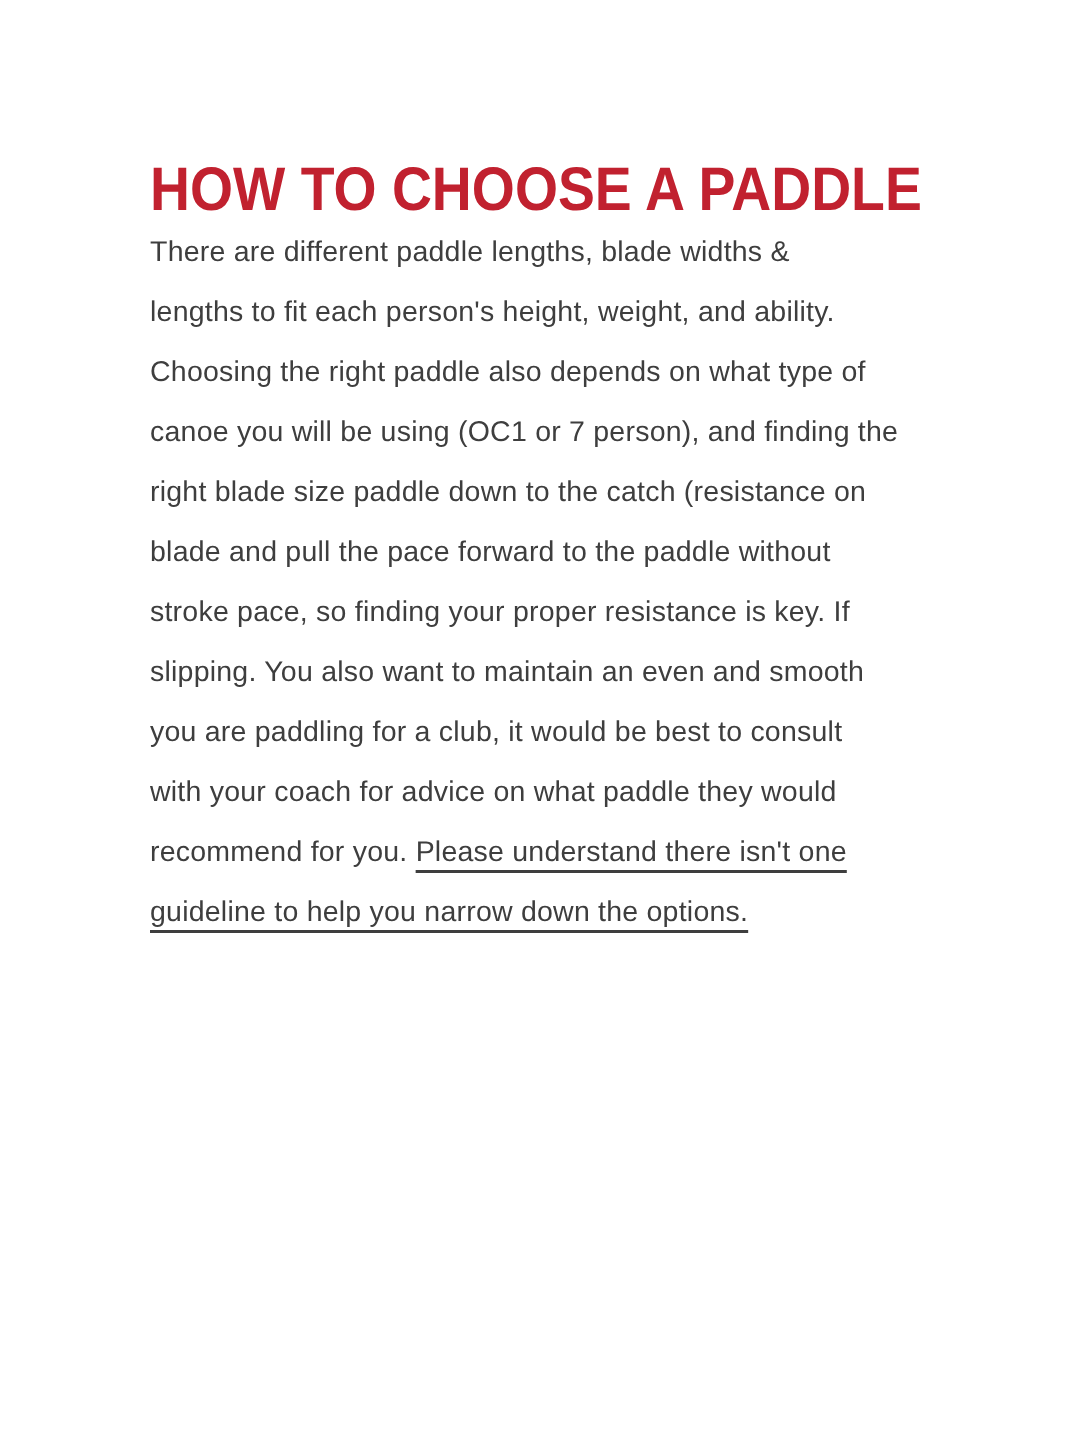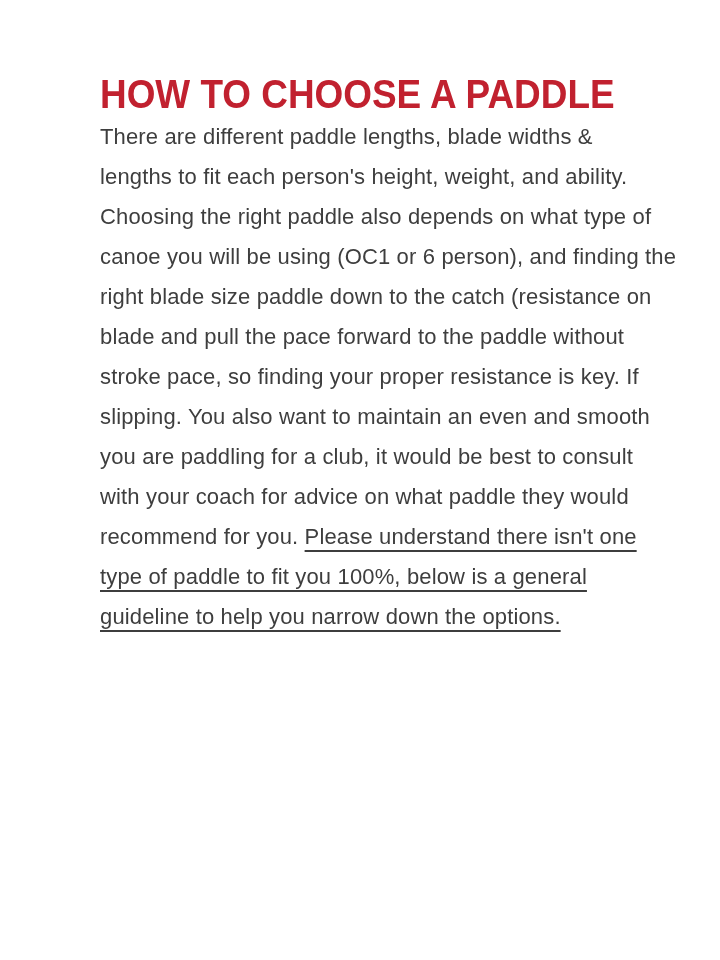--- a/index.html
+++ b/index.html
@@ -13,35 +13,35 @@
     font-family: "Liberation Sans", sans-serif;
   }
   .page {
     position: relative;
     width: 720px;
     height: 960px;
     background: var(--page-bg);
     overflow: hidden;
   }
   .content {
-    padding: 72px 40px 0 100px;
+    padding: 104px 40px 0 100px;
   }
   .page-title {
     margin: 0;
     font-size: 41px;
     line-height: 45px;
     font-weight: 700;
     letter-spacing: 0px;
     color: var(--heading-color);
     white-space: nowrap;
     transform: scaleX(0.9);
     transform-origin: left center;
   }
   .paragraph {
-    font-size: 22px;
+    font-size: 19px;
     line-height: 40px;
     letter-spacing: 0.15px;
     color: var(--body-color);
     font-weight: 400;
   }
   .line {
     white-space: nowrap;
   }
   .underlined {
     text-decoration: underline;
@@ -53,25 +53,24 @@
 </head>
 <body>
 
 <div class="page">
   <div class="content">
     <h1 class="page-title">HOW TO CHOOSE A PADDLE</h1>
     <div class="paragraph">
         <div class="line"><span class="">There are different paddle lengths, blade widths &amp;</span></div>
         <div class="line"><span class="">lengths to fit each person's height, weight, and ability.</span></div>
         <div class="line"><span class="">Choosing the right paddle also depends on what type of</span></div>
-        <div class="line"><span class="">canoe you will be using (OC1 or 6 person), and finding the</span></div>
+        <div class="line"><span class="">canoe you will be using (OC1 or 7 person), and finding the</span></div>
         <div class="line"><span class="">right blade size paddle down to the catch (resistance on</span></div>
         <div class="line"><span class="">blade and pull the pace forward to the paddle without</span></div>
         <div class="line"><span class="">stroke pace, so finding your proper resistance is key. If</span></div>
         <div class="line"><span class="">slipping. You also want to maintain an even and smooth</span></div>
         <div class="line"><span class="">you are paddling for a club, it would be best to consult</span></div>
         <div class="line"><span class="">with your coach for advice on what paddle they would</span></div>
         <div class="line"><span class="">recommend for you. </span><span class="underlined">Please understand there isn't one</span></div>
-        <div class="line"><span class="underlined">type of paddle to fit you 100%, below is a general</span></div>
         <div class="line"><span class="underlined">guideline to help you narrow down the options.</span></div>
       </div>
   </div>
 </div>
 
 </body></html>

